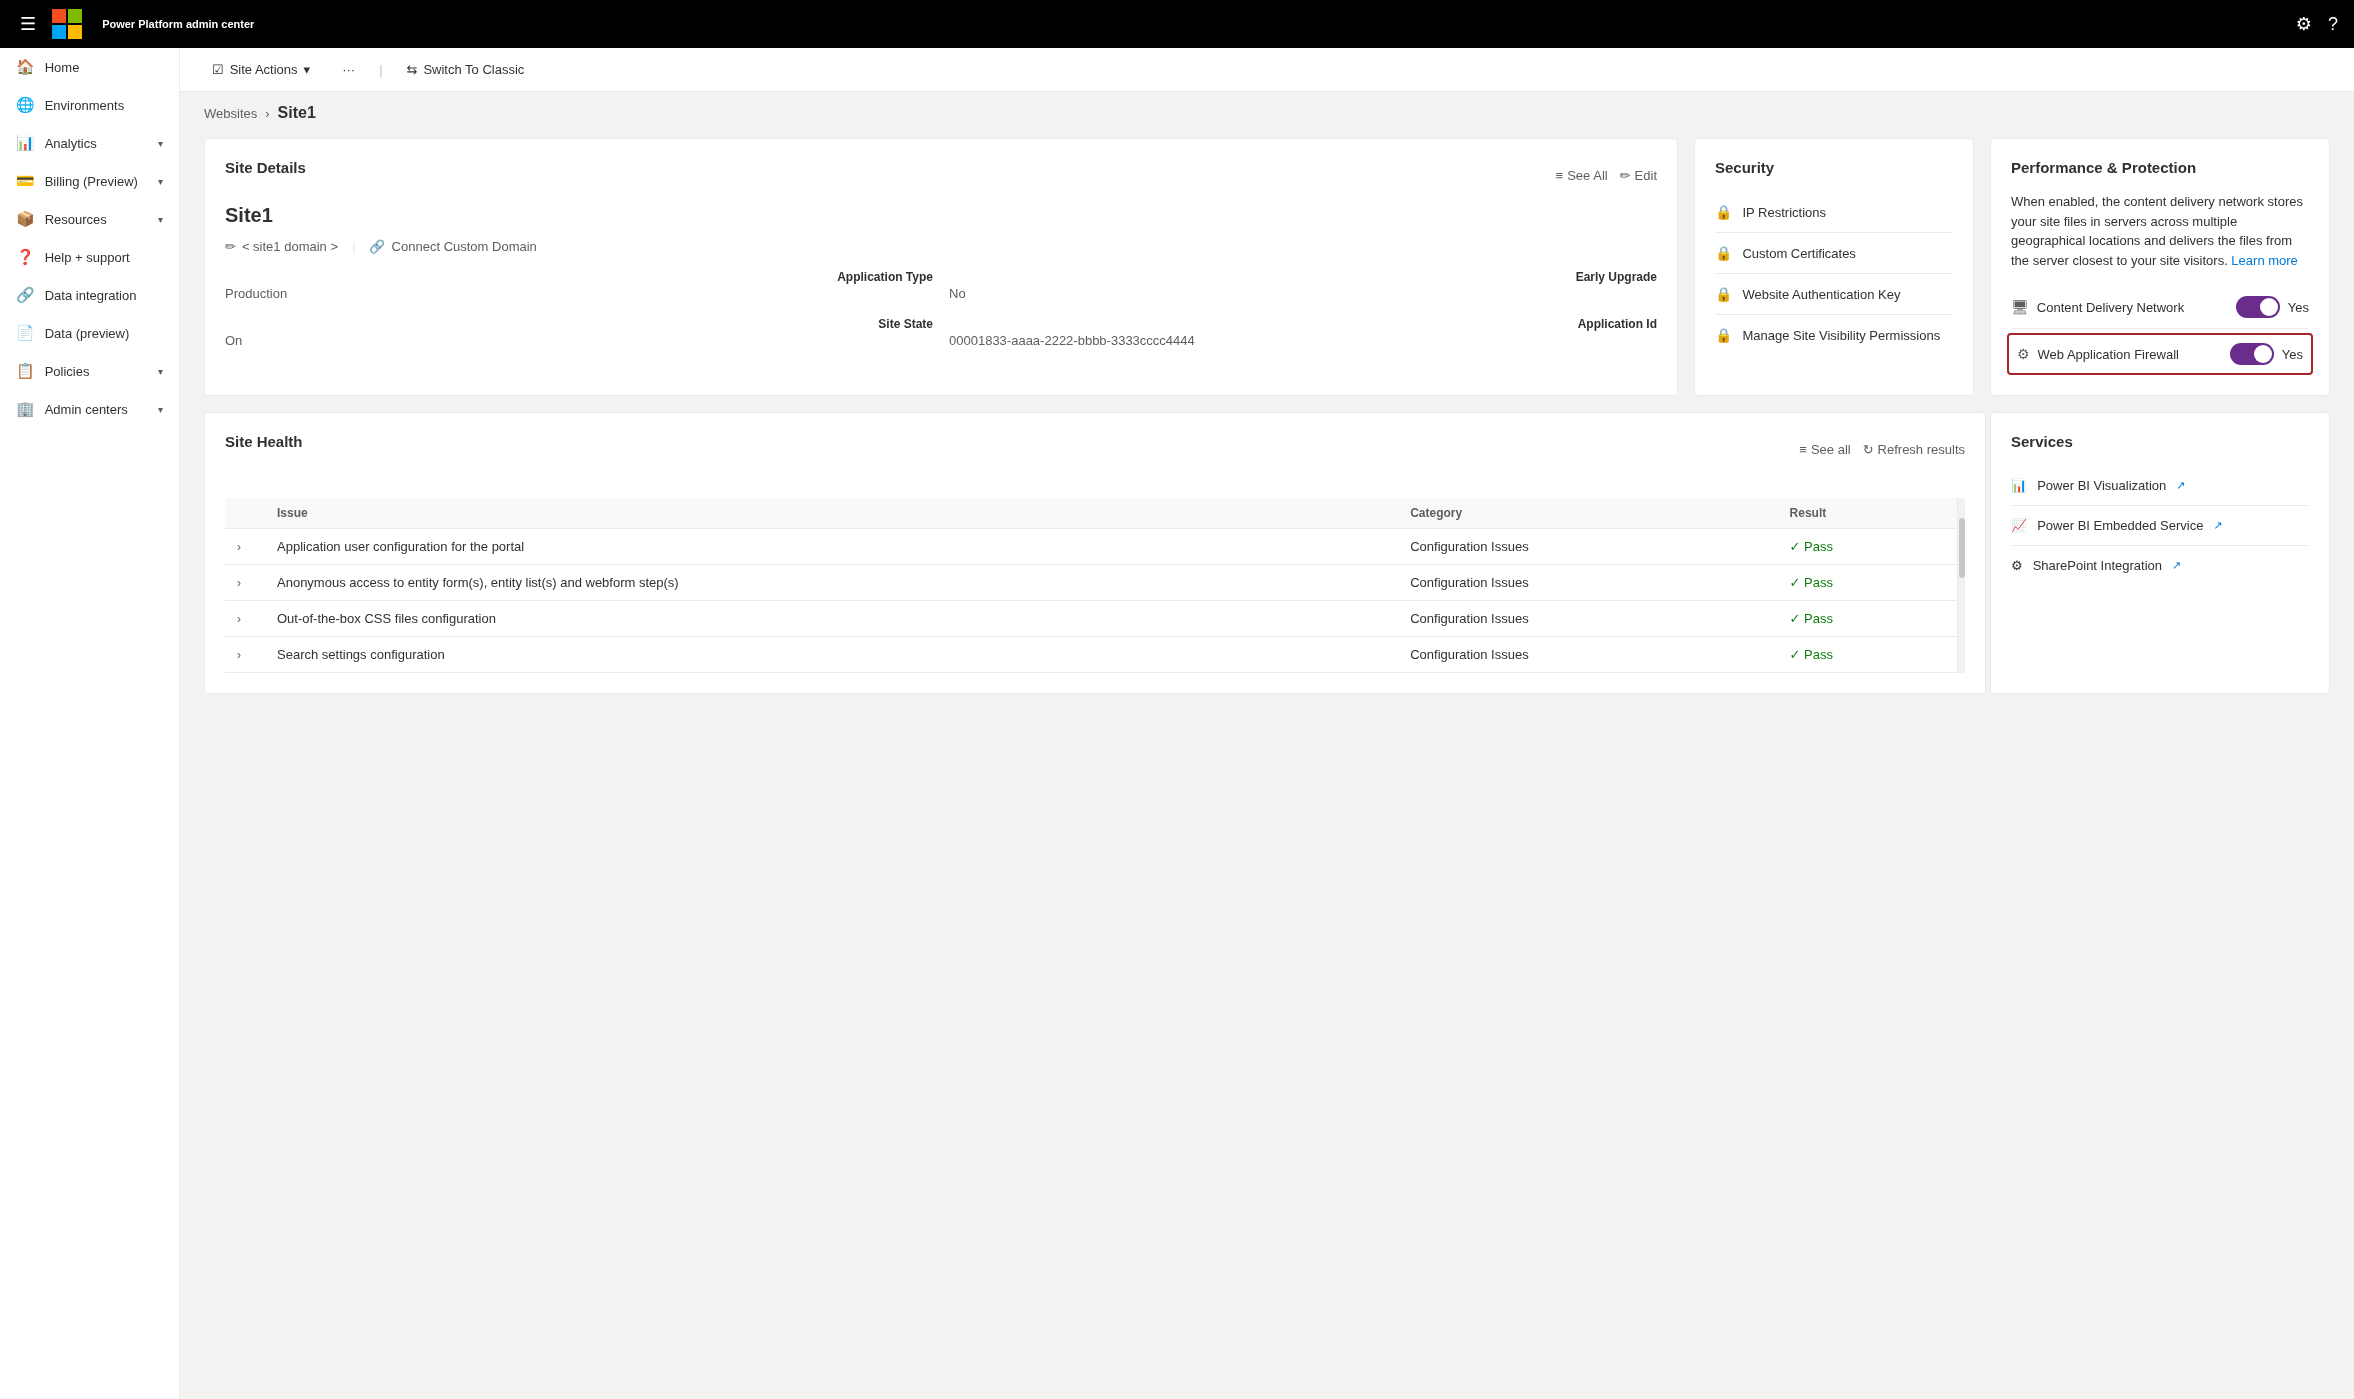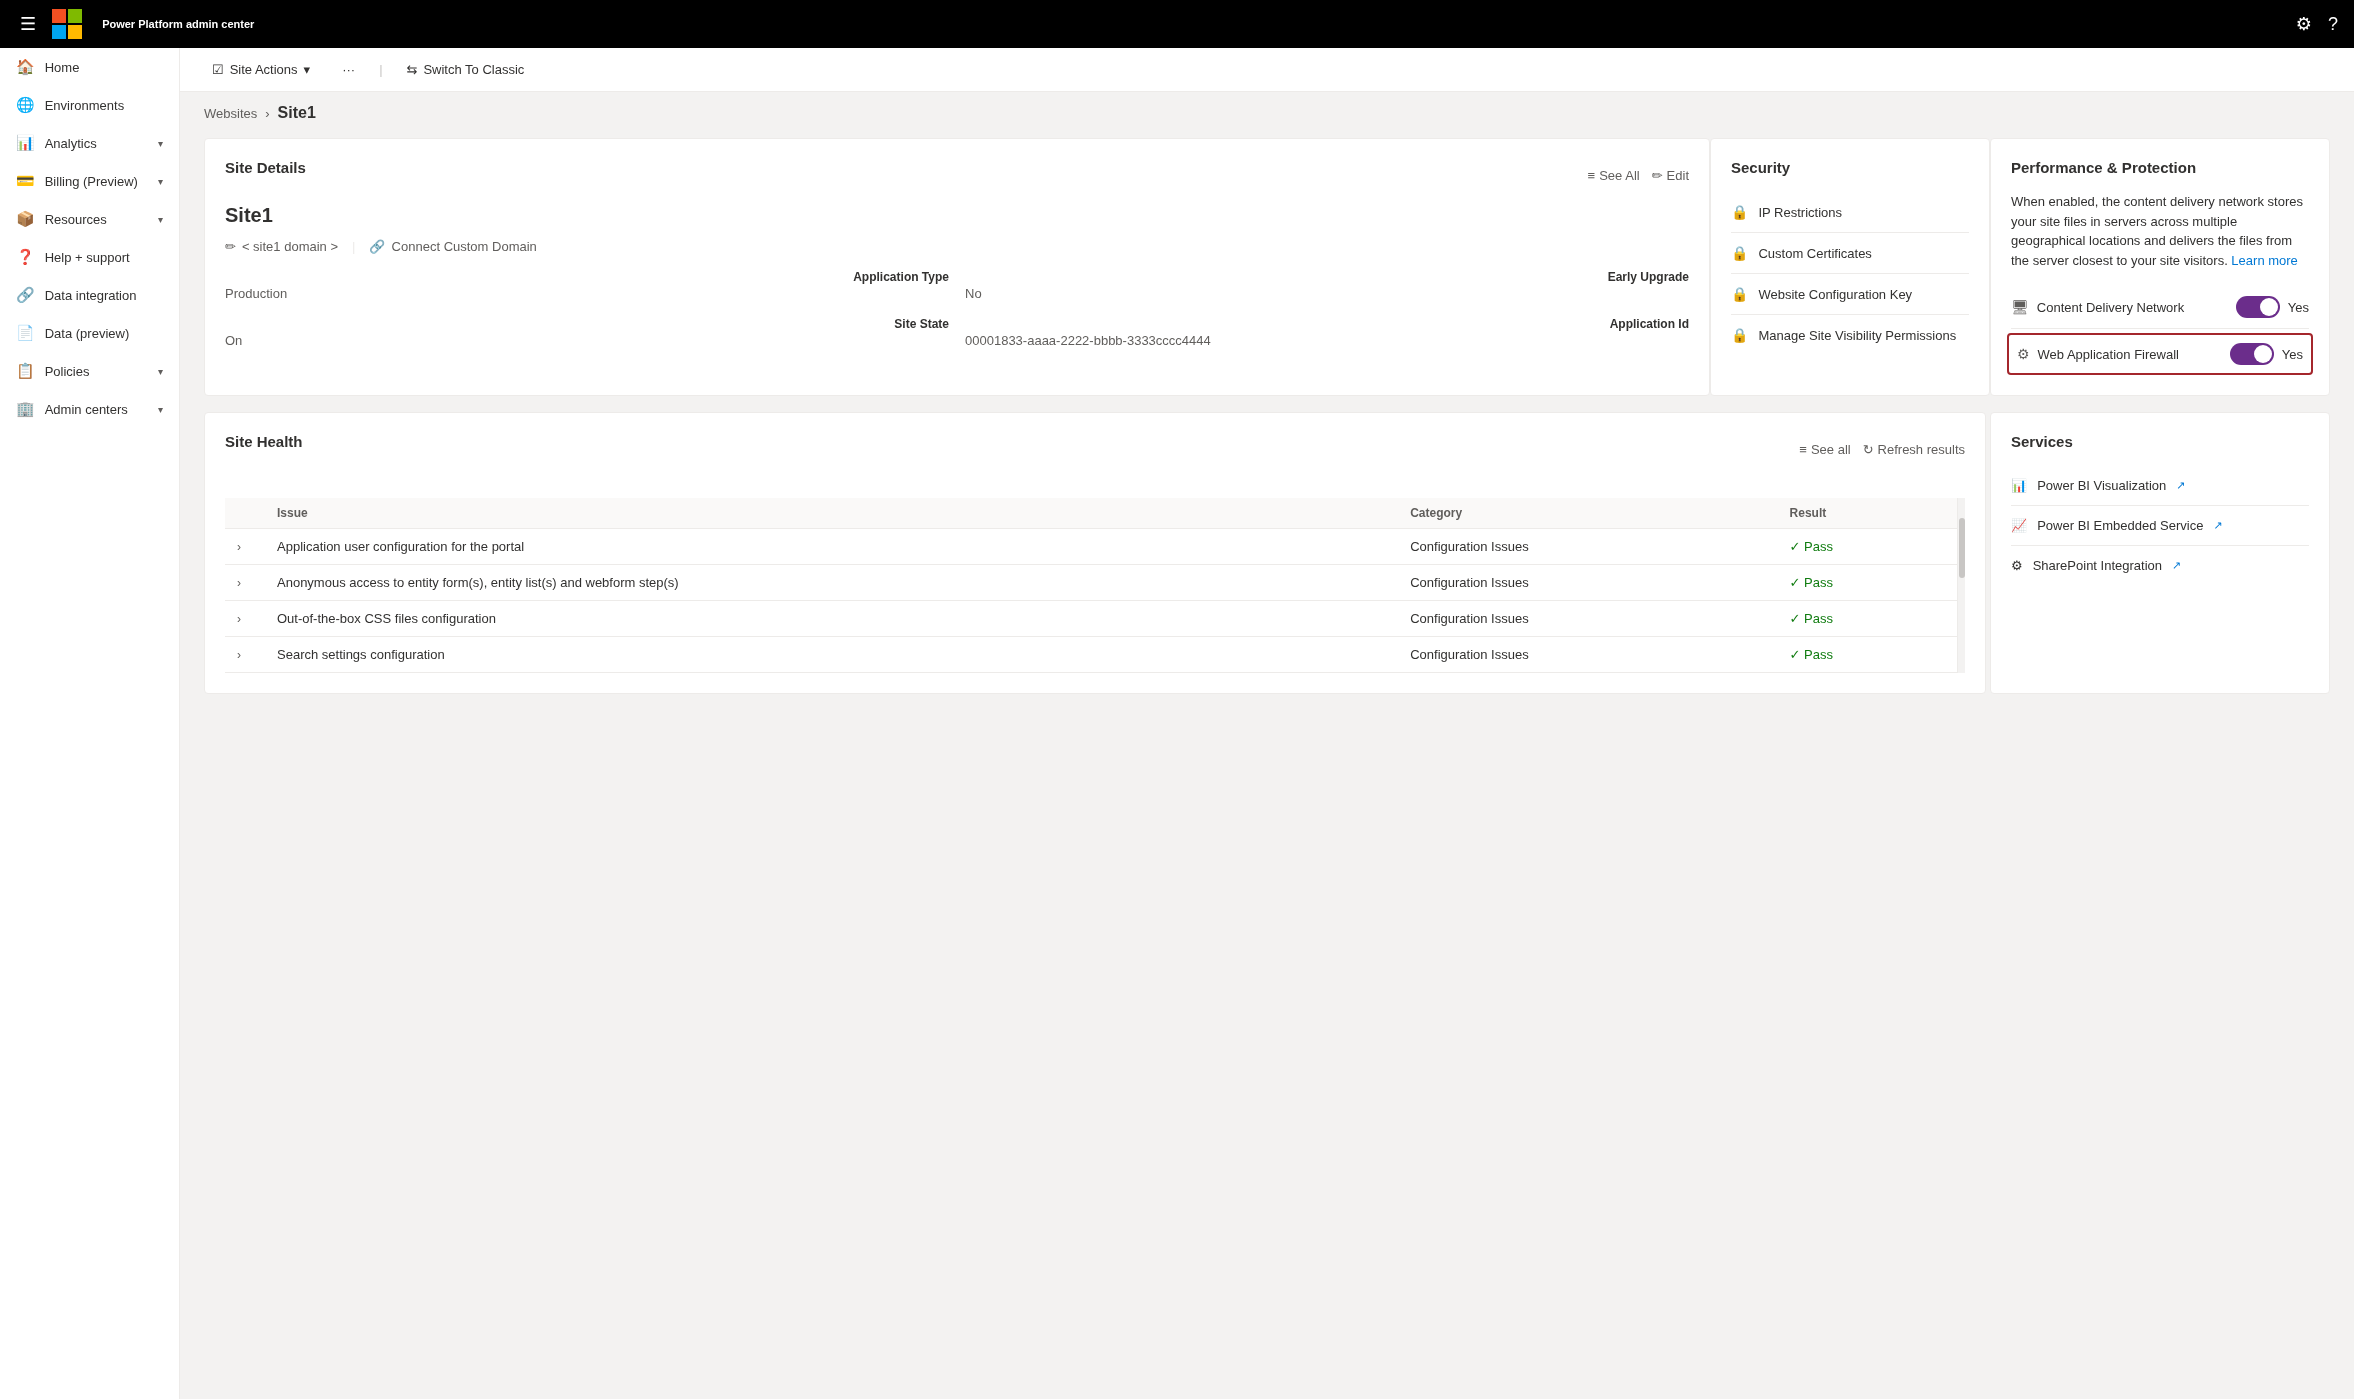--- a/index.html
+++ b/index.html
@@ -47,21 +47,21 @@
       font-size: 13px; padding: 4px 8px;
     }
     .action-sep { color: #c8c6c4; }
 
     
     .breadcrumb { padding: 12px 24px 0; display: flex; align-items: center; gap: 8px; font-size: 13px; color: #605e5c; }
     .breadcrumb a { color: #605e5c; text-decoration: none; }
     .breadcrumb .current { color: #323130; font-weight: 600; font-size: 16px; }
 
     
-    .main-grid { display: grid; grid-template-columns: 1fr 280px 340px; gap: 0; padding: 16px 24px; }
+    .main-grid { display: grid; grid-template-columns: 1fr 280px 340px; gap: 16px; padding: 16px 24px; }
     .main-grid-bottom { display: grid; grid-template-columns: 1fr 340px; gap: 4px; padding: 0 24px 24px; }
 
     
     .card {
       background: #fff; border: 1px solid #edebe9; border-radius: 4px;
       padding: 20px;
     }
     .card-title { font-size: 15px; font-weight: 600; color: #323130; margin-bottom: 16px; }
     .card-header { display: flex; align-items: center; justify-content: space-between; margin-bottom: 12px; }
     .card-actions { display: flex; gap: 12px; align-items: center; }
@@ -276,21 +276,21 @@
         <div class="security-item">
           <span class="sec-icon">🔒</span>
           <span>IP Restrictions</span>
         </div>
         <div class="security-item">
           <span class="sec-icon">🔒</span>
           <span>Custom Certificates</span>
         </div>
         <div class="security-item">
           <span class="sec-icon">🔒</span>
-          <span>Website Configuration Key</span>
+          <span>Website Authentication Key</span>
         </div>
         <div class="security-item">
           <span class="sec-icon">🔒</span>
           <span>Manage Site Visibility Permissions</span>
         </div>
       </div>
 
       <div class="card">
         <div class="card-title">Performance &amp; Protection</div>
         <p class="perf-desc">

